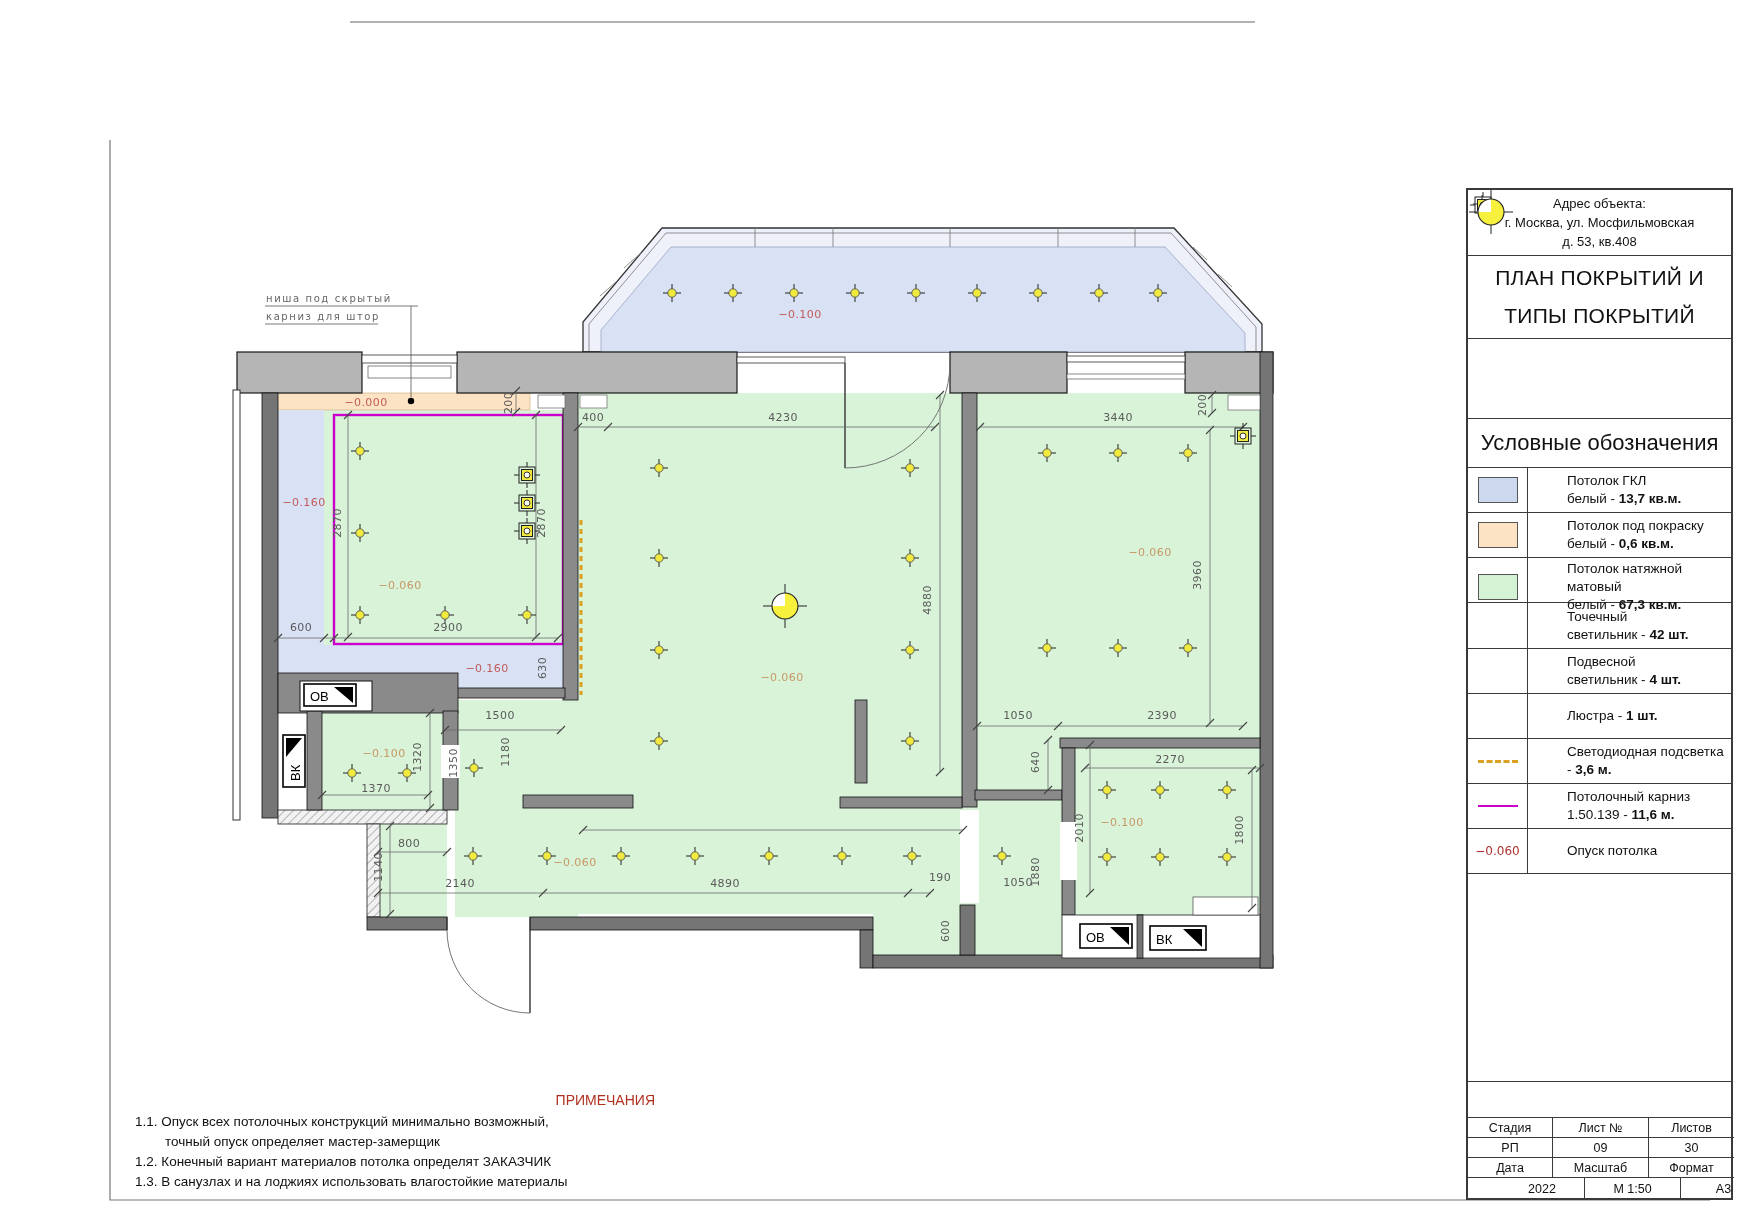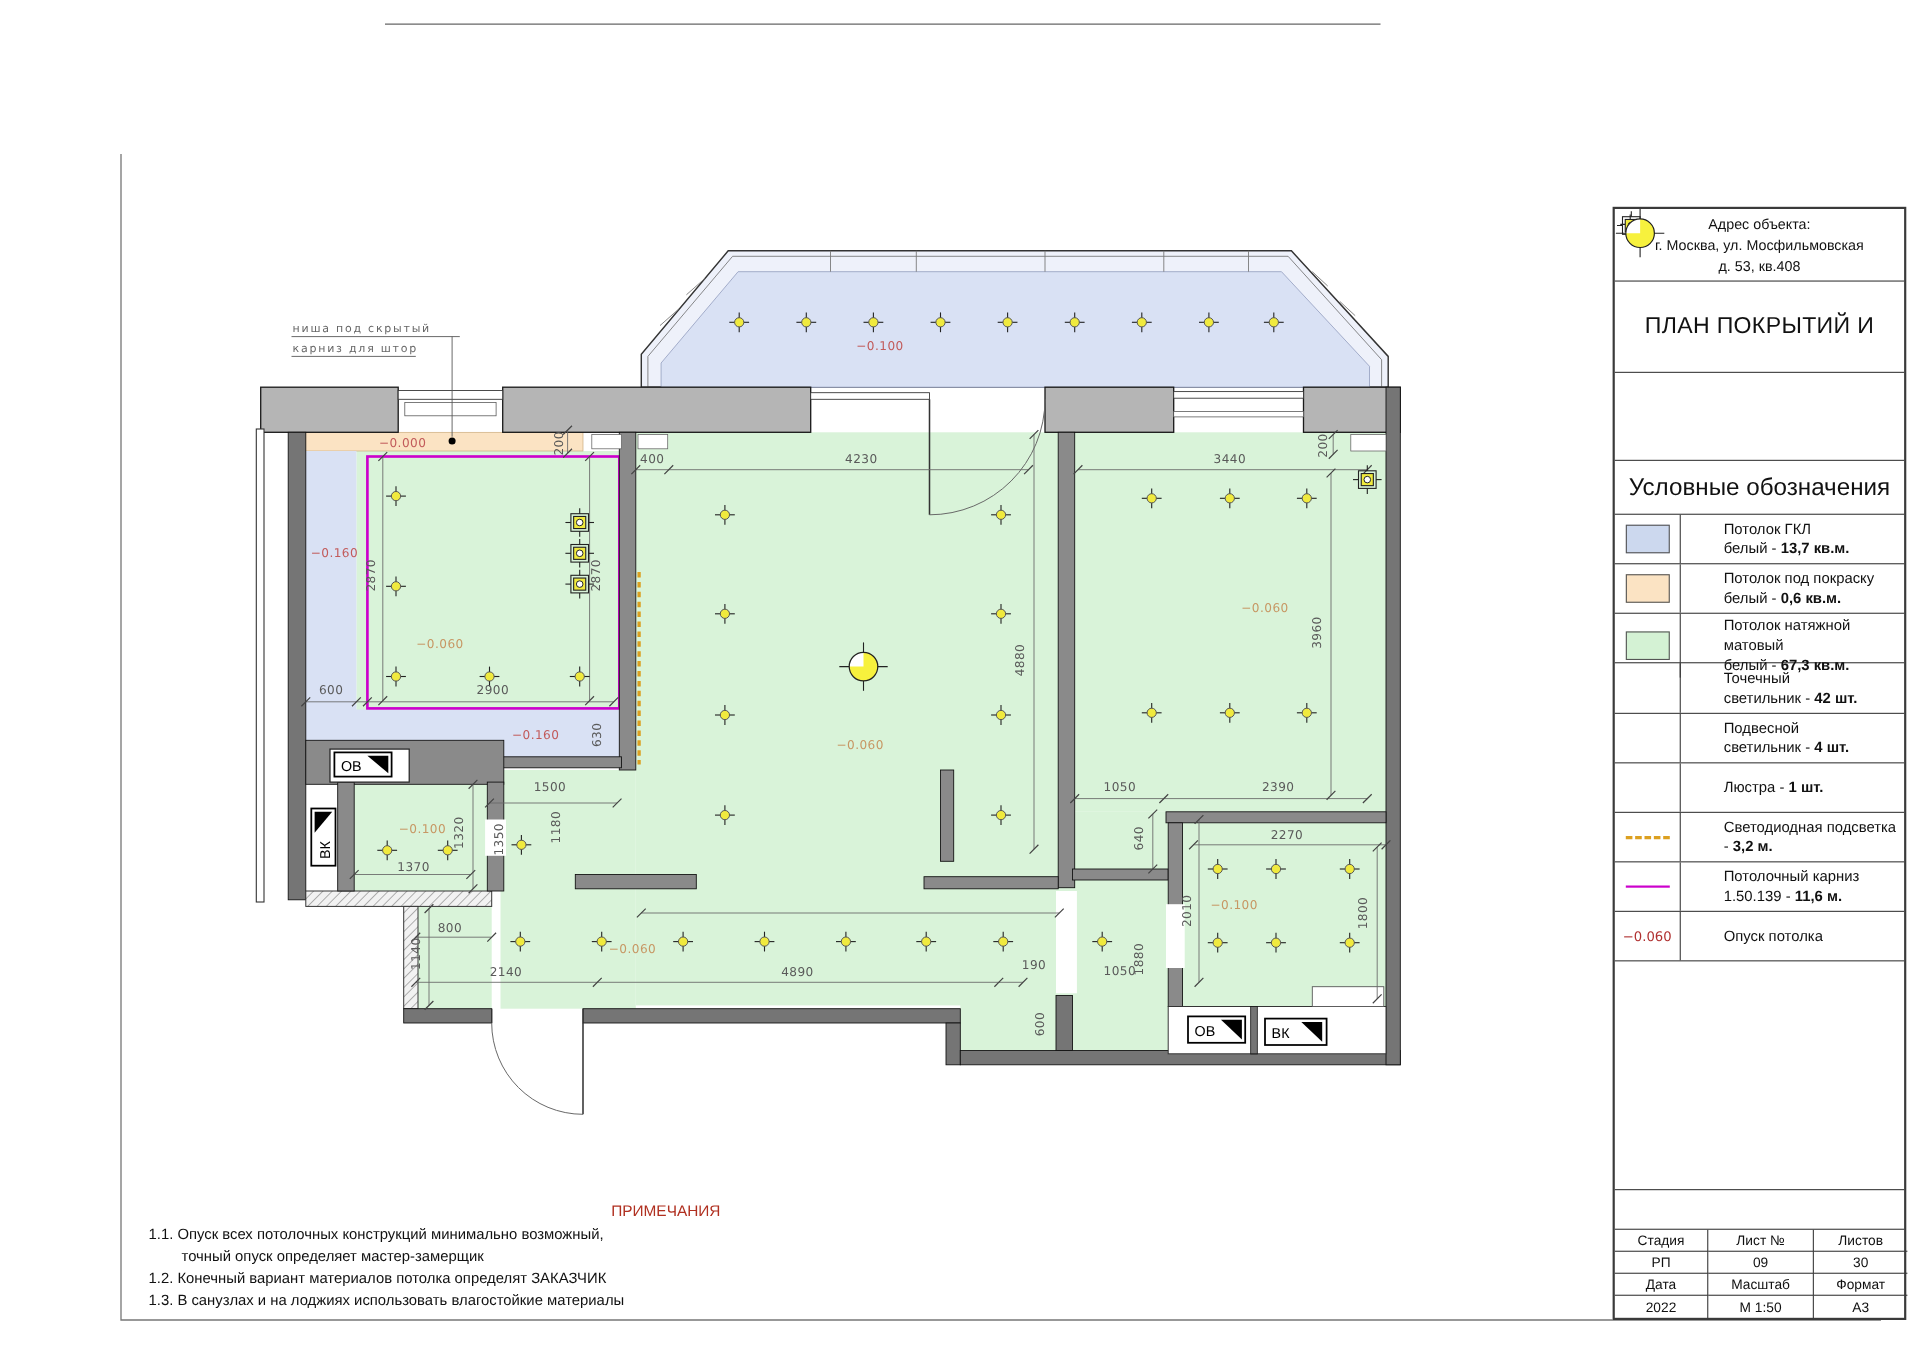--- a/index.html
+++ b/index.html
@@ -32,21 +32,21 @@
            font-size:13.5px;line-height:18px;}
   .leg-txt b{font-weight:bold;}
   .swatch{width:40px;height:26px;border:1.5px solid #555;box-sizing:border-box;}
   .led-line{width:40px;border-top:3px dashed #dca020;}
   .cor-line{width:40px;border-top:2.5px solid #cc00cc;}
   .lvl-sym{font-size:12px;color:#b03030;font-family:"DejaVu Sans",sans-serif;}
   .spacer2{height:208px;}
   .spacer3{height:36px;}
   .tb-table{height:82px;}
   .tb-tr{display:grid;grid-template-columns:85px 96px 85px;height:20px;}
-  .tb-tr:last-child{height:22px;}
+  .tb-tr:last-child{height:22px;padding-left:32px;}
   .tb-td{border-right:1px solid #3a3a3a;border-bottom:1px solid #3a3a3a;display:flex;
          align-items:center;justify-content:center;font-size:12.5px;box-sizing:border-box;}
   .tb-td:last-child{border-right:none;}
   .tb-tr:last-child .tb-td{border-bottom:none;}
   
   .notes{position:absolute;left:135px;top:1090px;width:520px;font-size:13.5px;line-height:20px;}
   .notes-title{color:#b03020;font-size:14px;margin-bottom:2px;text-align:right;}
   .note-indent{padding-left:30px;}
   [data-bind]:empty{display:none;}
 </style>
@@ -340,20 +340,21 @@
 </svg>
 
 <div class="tblock">
   <div class="tb-sec addr">
     <div data-bind="titleblock.address.0">Адрес объекта:</div>
     <div data-bind="titleblock.address.1">г. Москва, ул. Мосфильмовская</div>
     <div data-bind="titleblock.address.2">д. 53, кв.408</div>
   </div>
   <div class="tb-sec sheet-title">
     <div data-bind="titleblock.title_lines.0">ПЛАН ПОКРЫТИЙ И</div>
+    <div data-bind="titleblock.title_lines.1">ТИПЫ ПОКРЫТИЙ</div>
   </div>
   <div class="tb-sec spacer1"></div>
   <div class="tb-sec leg-head" data-bind="titleblock.legend_header">Условные обозначения</div>
 
   <div class="leg-row">
     <div class="leg-sym">
           <div class="swatch" style="background: rgb(204, 216, 238);"></div>
         </div>
     <div class="leg-txt">
       <div data-bind="titleblock.legend.0.line1">Потолок ГКЛ</div>
@@ -410,21 +411,21 @@
 
       <div><span data-bind="titleblock.legend.5.line2">Люстра - </span><b data-bind="titleblock.legend.5.bold">1 шт.</b></div>
     </div>
   </div>
   <div class="leg-row">
     <div class="leg-sym">
           <div class="led-line"></div>
         </div>
     <div class="leg-txt">
       <div data-bind="titleblock.legend.6.line1">Светодиодная подсветка</div>
-      <div><span data-bind="titleblock.legend.6.line2">- </span><b data-bind="titleblock.legend.6.bold">3,2 м.</b></div>
+      <div><span data-bind="titleblock.legend.6.line2">- </span><b data-bind="titleblock.legend.6.bold">3,6 м.</b></div>
     </div>
   </div>
   <div class="leg-row">
     <div class="leg-sym">
           <div class="cor-line"></div>
         </div>
     <div class="leg-txt">
       <div data-bind="titleblock.legend.7.line1">Потолочный карниз</div>
       <div><span data-bind="titleblock.legend.7.line2">1.50.139 - </span><b data-bind="titleblock.legend.7.bold">11,6 м.</b></div>
     </div>

